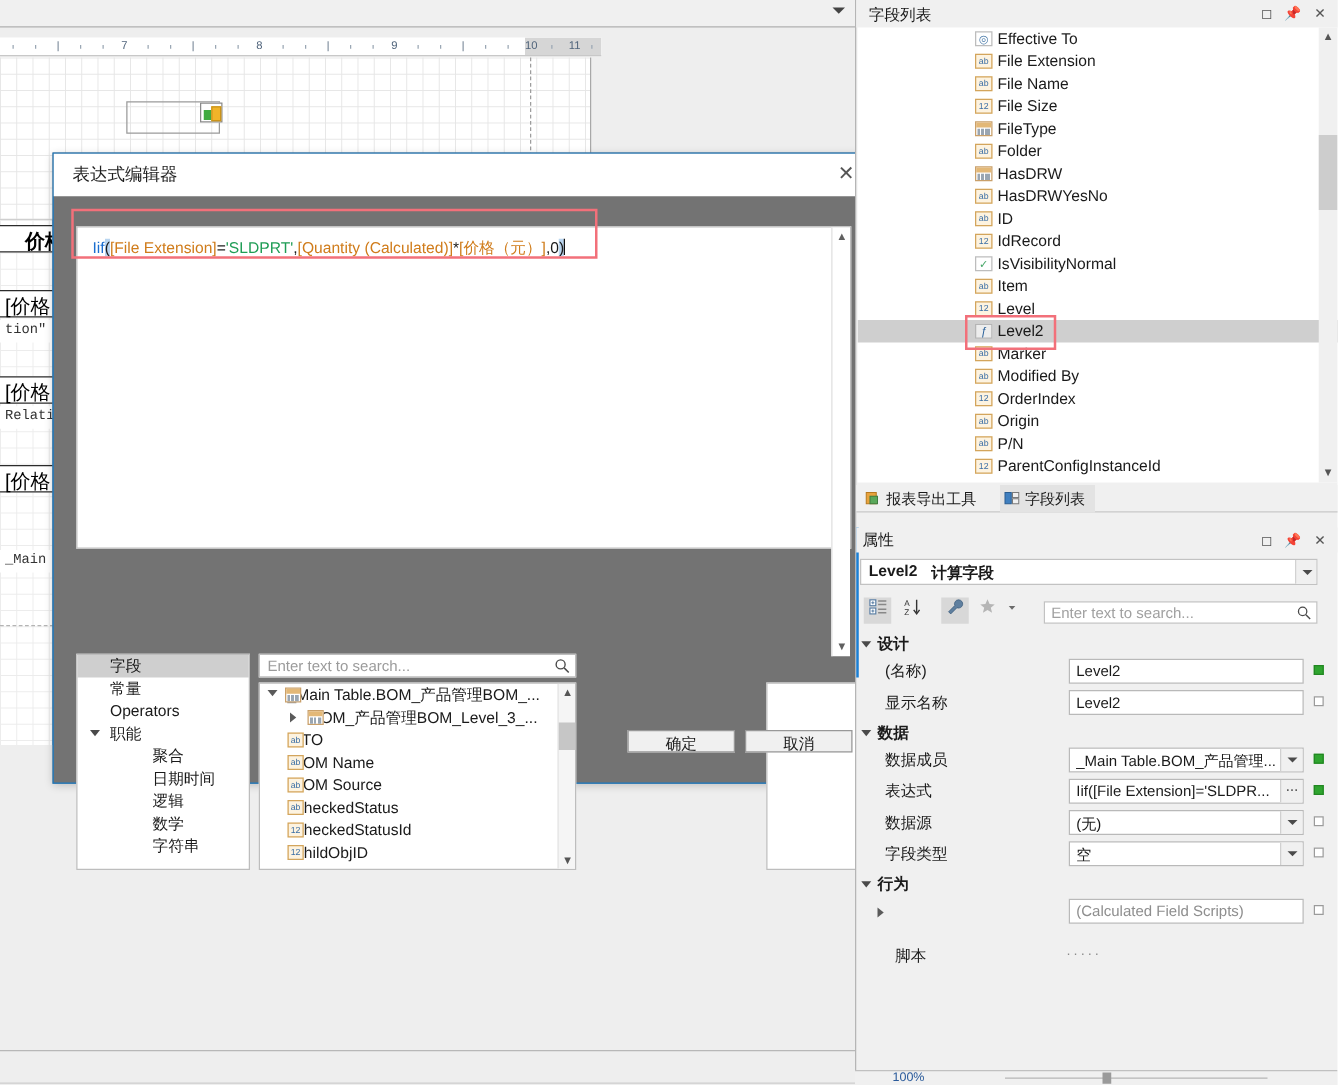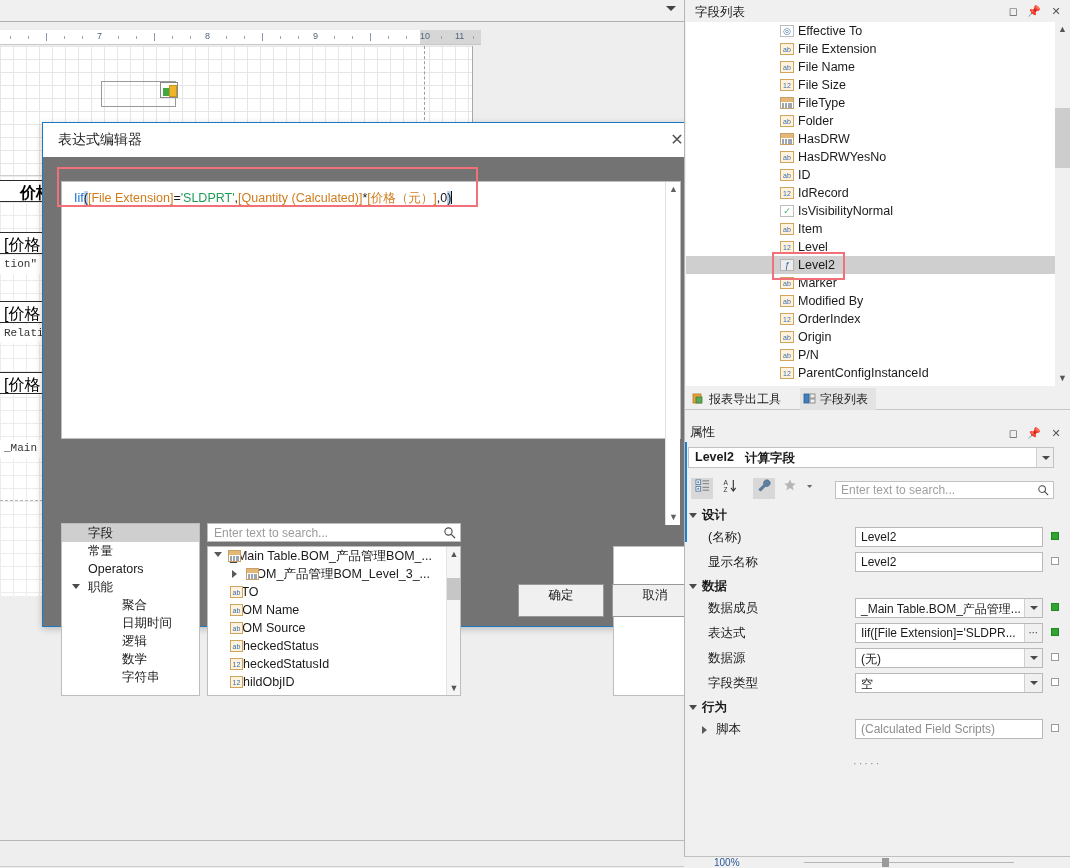--- a/index.html
+++ b/index.html
@@ -241,25 +241,24 @@
   }
   .tree-scroll .ar { width: 14px; height: 14px; text-align: center; font-size: 9px; color: #555; line-height: 14px; }
   .tree-scroll .ar.b { position: absolute; bottom: 0; left: 0; }
   .desc-box {
     position: absolute; left: 406px; top: 23px; width: 214px; height: 150px;
     background: #ffffff; border: 1px solid #bdbdbd;
   }
 
   .dlg-buttons { position: absolute; left: 0; bottom: 0; width: 655px; height: 52px; }
   .dlg-btn {
-    position: absolute; top: 10px; width: 86px; height: 33px;
+    position: absolute; top: 10px; width: 86px; height: 18px;
     background: #f0f0f0; border: 1px solid #989898;
     font-size: 12.5px; color: #1a1a1a; text-align: center; line-height: 21px;
     cursor: pointer;
-    margin-left: 16px;
   }
   .dlg-btn.ok { left: 459px; }
   .dlg-btn.cancel { left: 553px; }
 
   
   .right-pane {
     position: absolute; left: 684px; top: 0; width: 386px; height: 868px;
     background: #f0f0f0; border-left: 1px solid #b5b5b5;
   }
   .fl-header {
@@ -367,21 +366,21 @@
     font-weight: bold; padding-left: 16px; color: #1a1a1a;
   }
   .pg-group .tri {
     position: absolute; left: 3px; top: 8px; width: 0; height: 0;
     border-left: 4px solid transparent; border-right: 4px solid transparent; border-top: 5px solid #4a4a4a;
   }
   .pg-row { position: relative; height: 25px; }
   .pg-row .lbl {
     position: absolute; left: 22px; top: 3px; font-size: 12.5px; color: #1a1a1a;
   }
-  .pg-row .lbl.sub { left: 30px; }
+  .pg-row .lbl.sub { left: 30px; margin-top: 36px; }
   .pg-row .subtri {
     position: absolute; left: 16px; top: 8px; width: 0; height: 0;
     border-top: 4px solid transparent; border-bottom: 4px solid transparent; border-left: 5px solid #5a5a5a;
   }
   .pg-row .fieldbox {
     position: absolute; left: 169px; top: 1px; width: 188px; height: 20px;
     background: #ffffff; border: 1px solid #b9b9b9;
   }
   .pg-row .fieldbox .v {
     position: absolute; left: 5px; top: 2px; font-size: 12px; color: #1a1a1a; white-space: nowrap;

